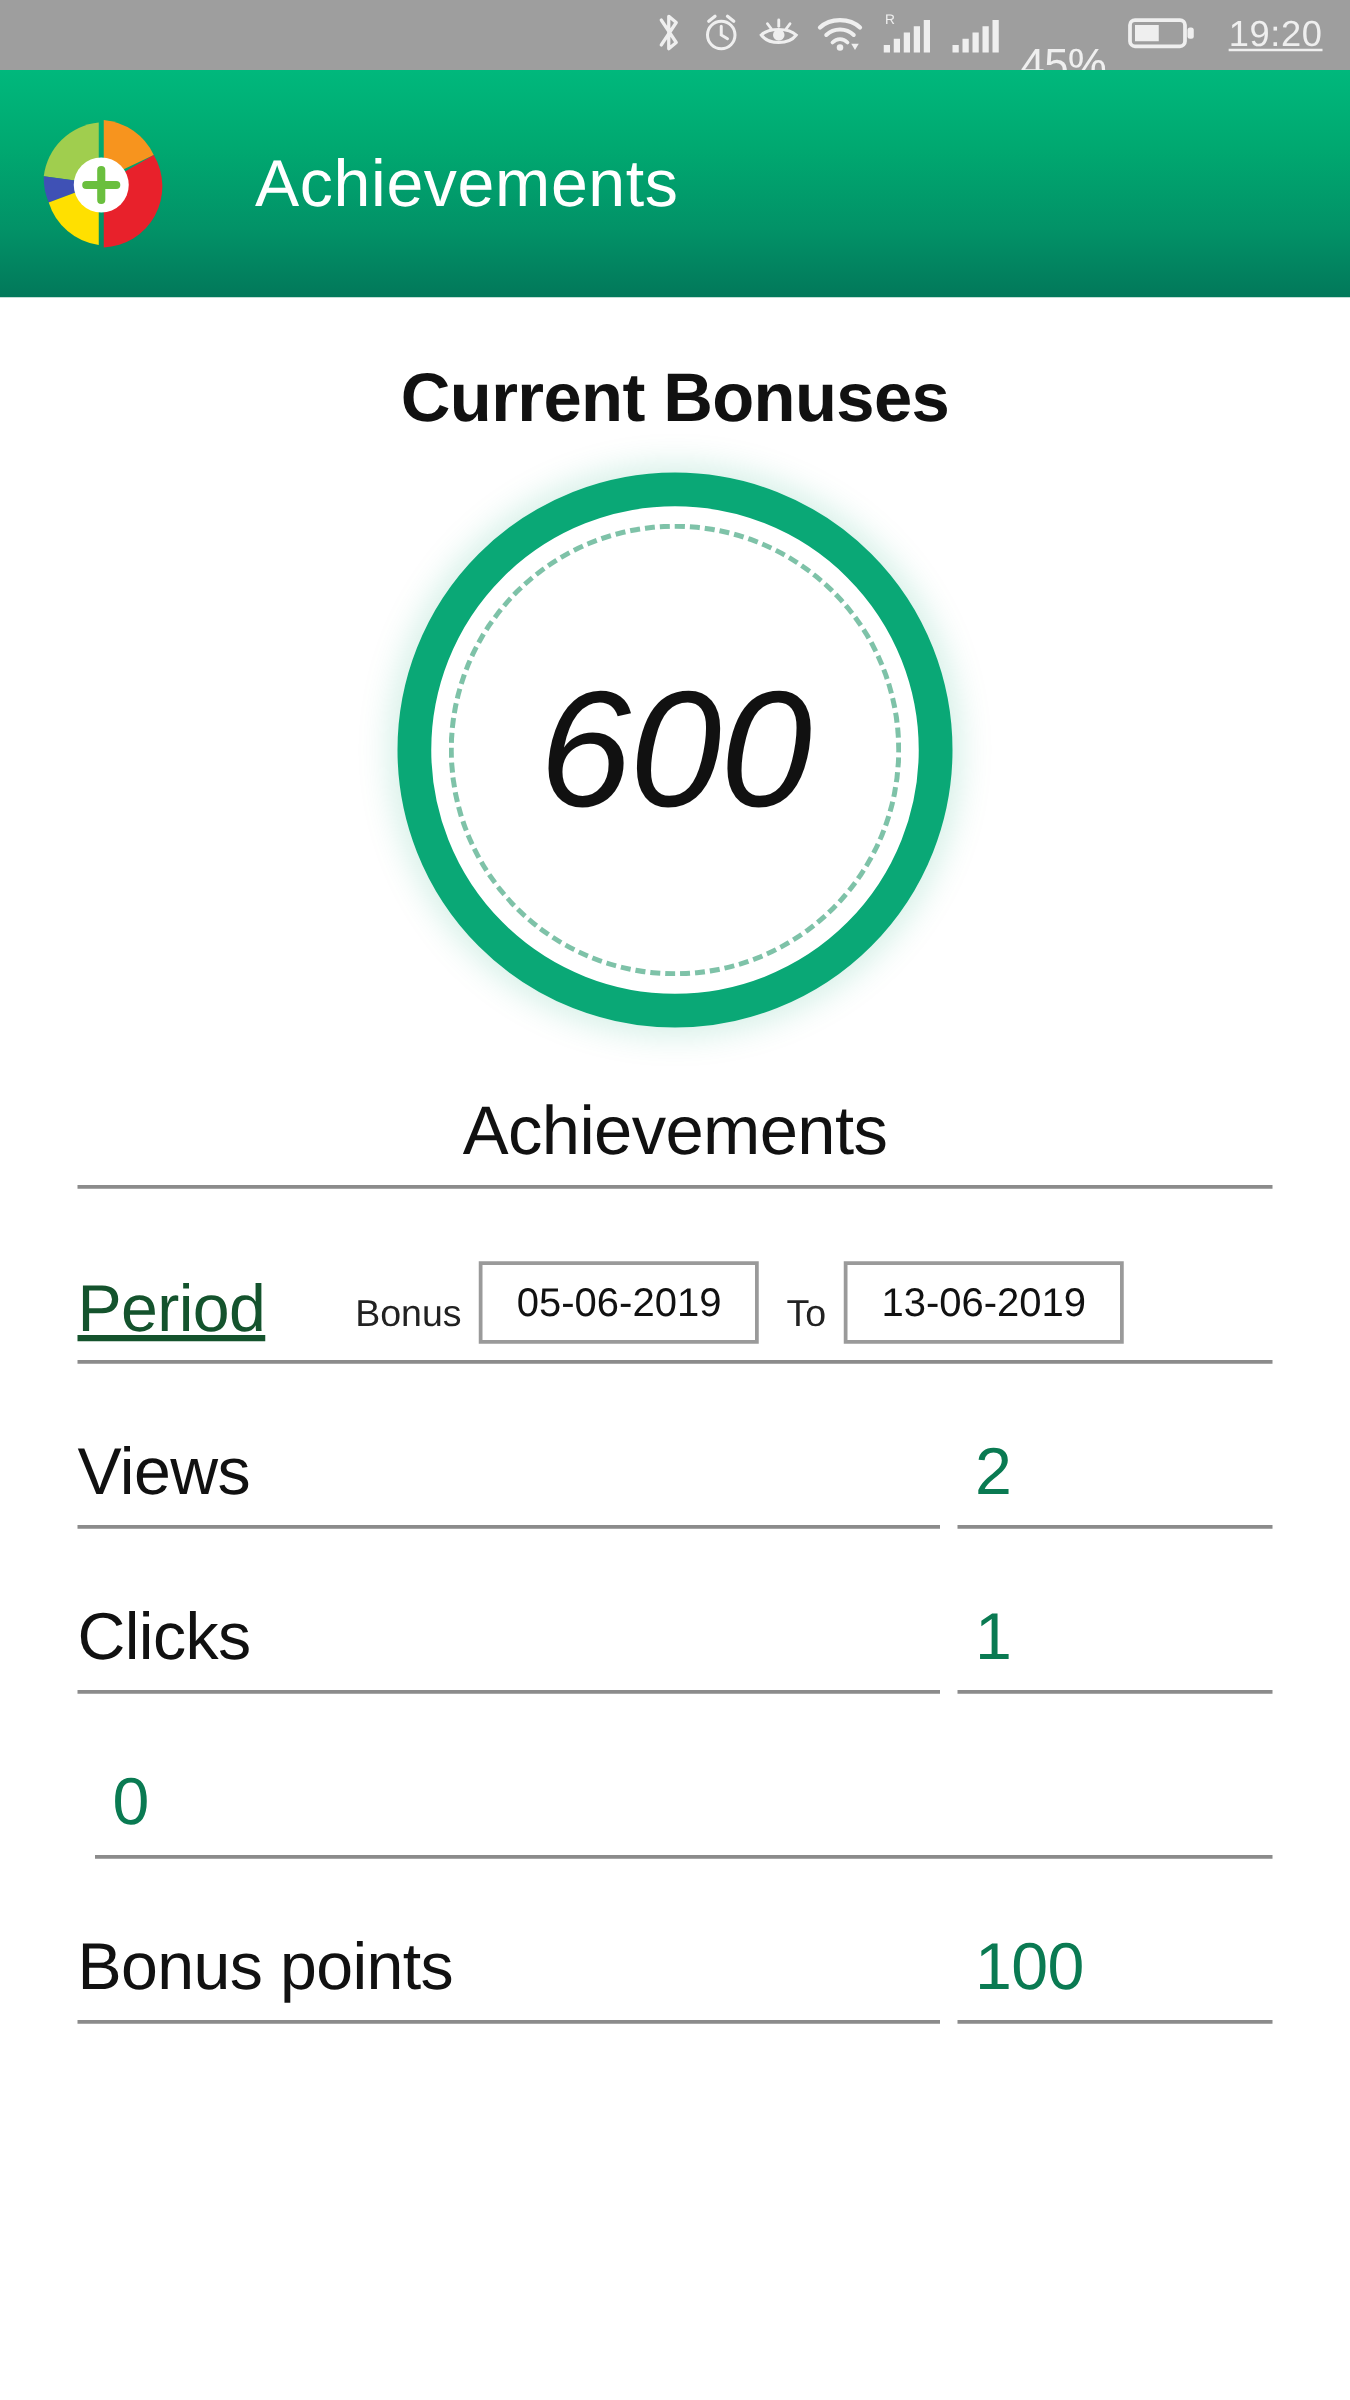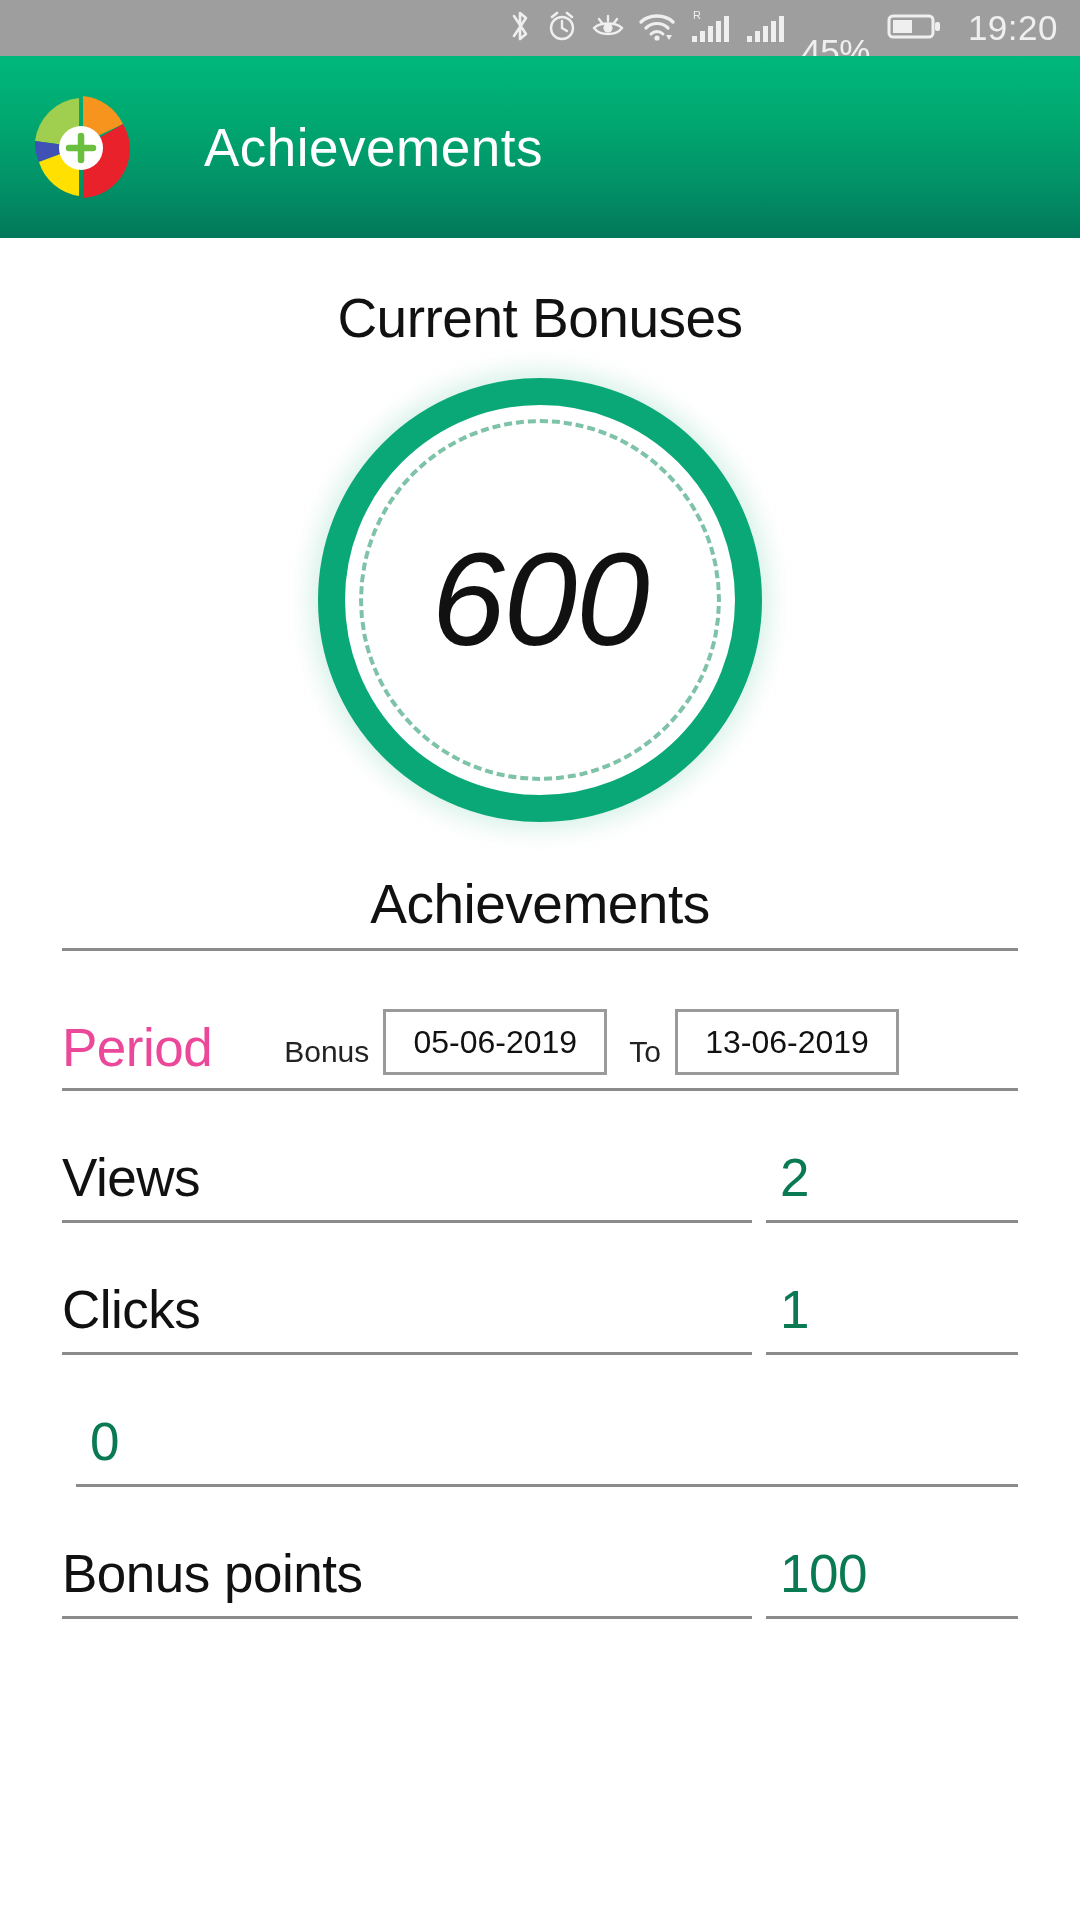--- a/index.html
+++ b/index.html
@@ -34,23 +34,24 @@
   .battery-pct {
     color: #efefef;
     font-size: 35px;
     letter-spacing: -0.5px;
     margin-left: 2px;
     margin-right: 4px;
     margin-top: 48px;
   }
   .clock-text {
     color: #efefef;
-    font-size: 35px;
+    font-size: 29px;
     letter-spacing: 0.5px;
     margin-left: 12px;
+    text-decoration: underline;
   }
 
   
   .app-bar {
     position: absolute;
     top: 56px; left: 0;
     width: 1080px;
     height: 182px;
     background: linear-gradient(180deg, #00b87c 0%, #00a870 35%, #029267 70%, #02785a 100%);
     display: flex;
@@ -79,20 +80,21 @@
     height: 1682px;
     background: #ffffff;
   }
 
   .section-title {
     text-align: center;
     font-size: 55px;
     color: #111111;
     margin-top: 48px;
     letter-spacing: -0.5px;
+    font-weight: bold;
   }
 
   
   .gauge-wrap {
     display: flex;
     justify-content: center;
     margin-top: 28px;
   }
   .gauge {
     position: relative;
@@ -185,23 +187,24 @@
   .period-row {
     display: flex;
     align-items: flex-end;
     height: 140px;
     border-bottom: 3px solid #8b8b8b;
     box-sizing: border-box;
     padding-bottom: 10px;
   }
   .period-label {
     font-size: 53px;
-    color: #ec4899;
+    color: #14532d;
     letter-spacing: -0.5px;
     white-space: nowrap;
+    text-decoration: underline;
   }
   .period-sub {
     font-size: 30px;
     color: #222222;
     margin-left: 72px;
     margin-bottom: 9px;
     white-space: nowrap;
   }
   .period-sub.to-label { margin-left: 22px; }
   .date-box {

